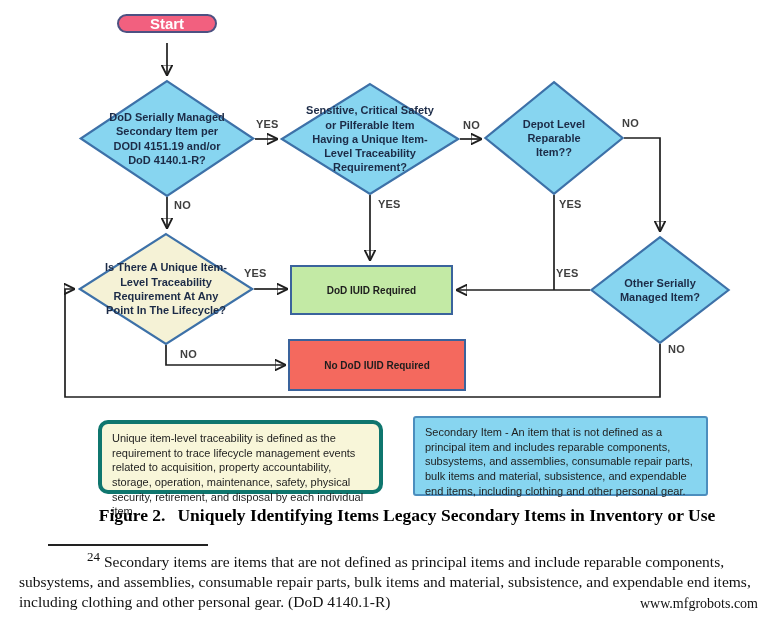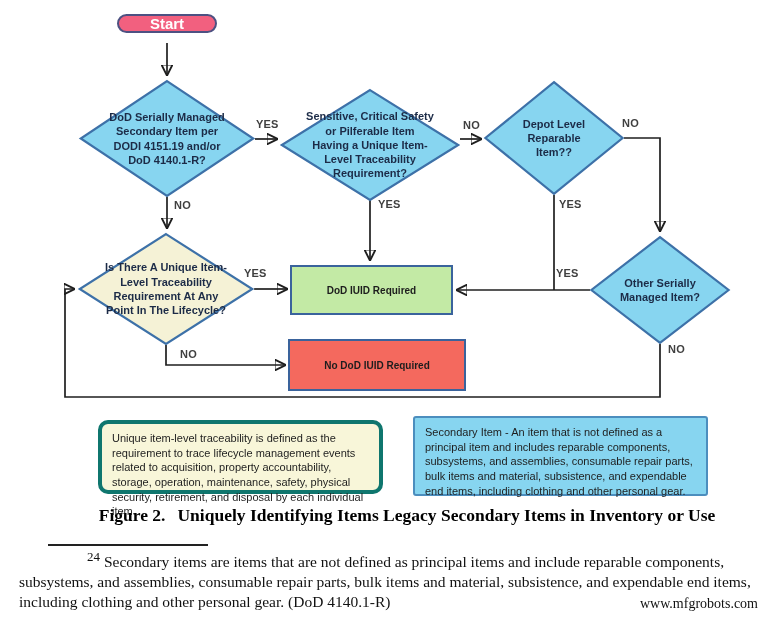--- a/index.html
+++ b/index.html
@@ -191,21 +191,21 @@
     <span>Start</span>
   </div>
 
   <div class="node diamond diamond-blue" style="left:79px; top:80px; width:176px; height:117px;">
     <svg viewBox="0 0 100 100" preserveAspectRatio="none">
         <polygon points="50,1 99,50 50,99 1,50"></polygon>
       </svg>
     <div class="node-text">DoD Serially Managed Secondary Item per DODI 4151.19 and/or DoD 4140.1-R?</div>
   </div>
 
-  <div class="node diamond diamond-blue" style="left:280px; top:89px; width:180px; height:112px;">
+  <div class="node diamond diamond-blue" style="left:280px; top:83px; width:180px; height:112px;">
     <svg viewBox="0 0 100 100" preserveAspectRatio="none">
         <polygon points="50,1 99,50 50,99 1,50"></polygon>
       </svg>
     <div class="node-text">Sensitive, Critical Safety or Pilferable Item Having a Unique Item-Level Traceability Requirement?</div>
   </div>
 
   <div class="node diamond diamond-blue" style="left:590px; top:236px; width:140px; height:108px;">
     <svg viewBox="0 0 100 100" preserveAspectRatio="none">
         <polygon points="50,1 99,50 50,99 1,50"></polygon>
       </svg>

